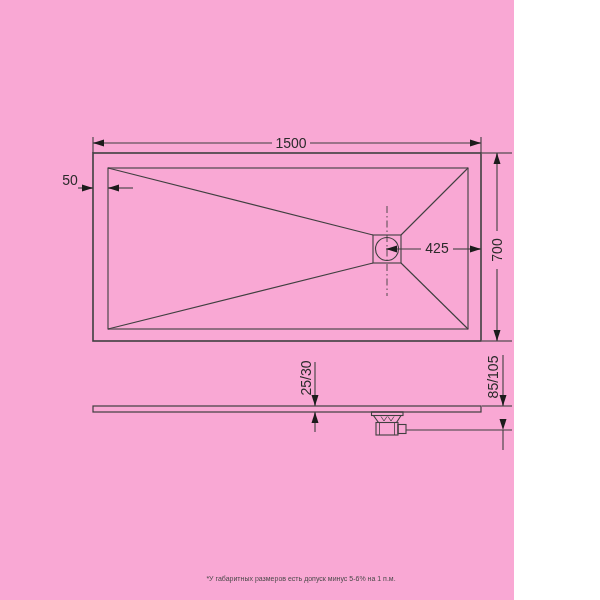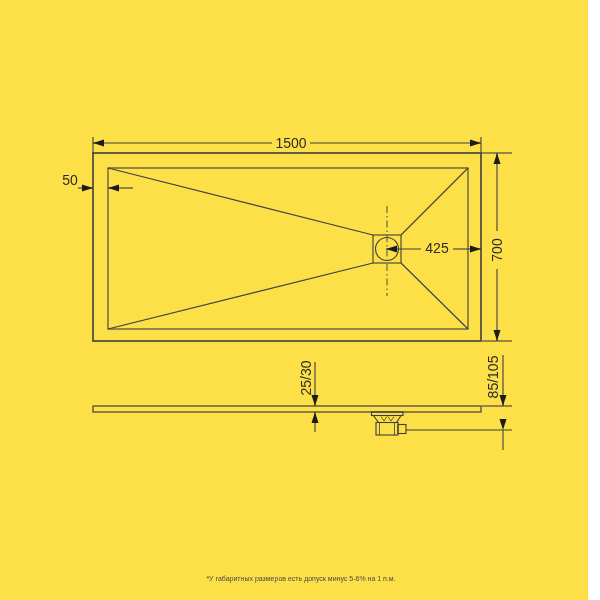--- a/index.html
+++ b/index.html
@@ -2,23 +2,23 @@
 <html><head>
 <meta charset="utf-8">
 <style>
   html, body {
     margin: 0;
     padding: 0;
     background: #ffffff;
   }
   .canvas {
     position: relative;
-    width: 588px;
+    width: 514px;
     height: 600px;
-    background: #fde047;
+    background: #f9a8d4;
     overflow: hidden;
   }
   svg {
     display: block;
   }
   .dim-text {
     font-family: "Liberation Sans", sans-serif;
     font-size: 14px;
   }
   .footnote-text {

